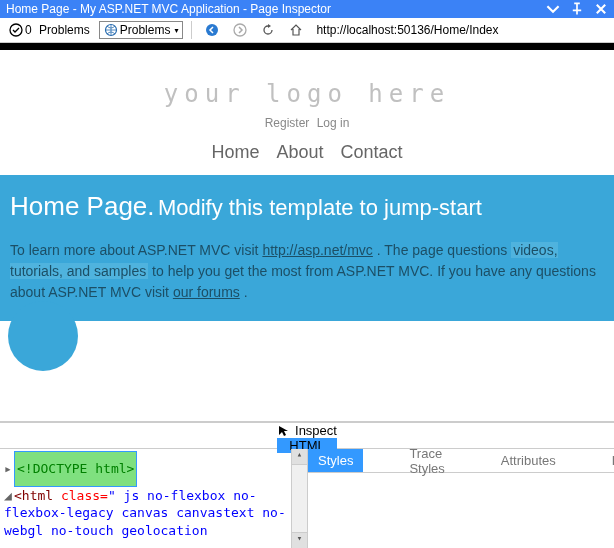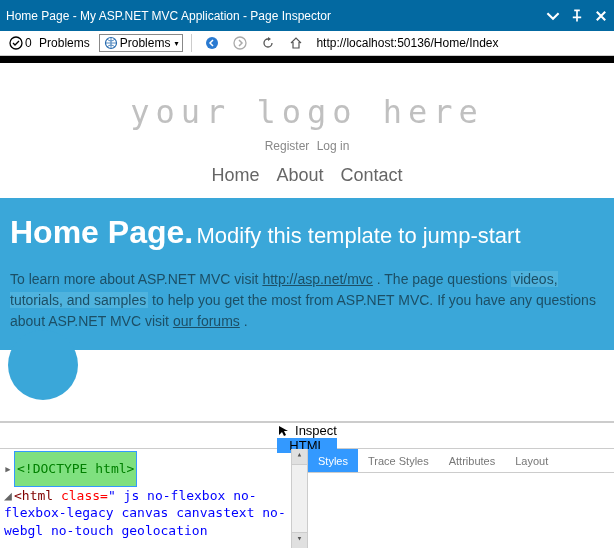--- a/index.html
+++ b/index.html
@@ -1,38 +1,38 @@
 <!DOCTYPE html>
 <html><head>
 <meta charset="utf-8">
 <style>
   * { box-sizing: border-box; margin: 0; padding: 0; }
   body { font-family: "Segoe UI", Arial, sans-serif; font-size: 12px; background: #fff; width: 614px; height: 548px; overflow: hidden; display: flex; flex-direction: column; }
   
-  .titlebar { background: #0369a1; color: #fff; height: 31px; display: flex; align-items: center; padding: 0 6px; font-size: 12px; }
+  .titlebar { background: #3b82f6; color: #fff; height: 18px; display: flex; align-items: center; padding: 0 6px; font-size: 12px; }
   .titlebar .title { flex: 1; }
   .titlebar .win-btns { display: flex; gap: 10px; }
   .titlebar .win-btn { width: 14px; height: 14px; display: inline-flex; align-items: center; justify-content: center; }
   
   .toolbar { height: 25px; border-bottom: 1px solid #ccc; display: flex; align-items: center; padding: 2px 4px; gap: 4px; background: #fff; }
   .tb-btn { display: inline-flex; align-items: center; gap: 2px; padding: 1px 4px; border: 1px solid transparent; cursor: pointer; font-size: 12px; }
   .tb-btn.bordered { border: 1px solid #888; }
   .tb-icon { width: 14px; height: 14px; display: inline-flex; align-items: center; justify-content: center; }
   .tb-sep { width: 1px; height: 18px; background: #ccc; margin: 0 4px; }
   .addr { color: #000; font-size: 12px; margin-left: 4px; flex: 1; }
   
   .viewport { flex: 1; overflow: hidden; position: relative; background: #fff; }
   .blackbar { background: #000; height: 7px; width: 100%; }
-  .logo { text-align: center; font-family: Consolas, monospace; font-size: 32px; color: #c0c0c0; letter-spacing: 6px; margin-top: 30px; font-weight: 300; }
+  .logo { text-align: center; font-family: Consolas, monospace; font-size: 24px; color: #c0c0c0; letter-spacing: 6px; margin-top: 30px; font-weight: 300; }
   .auth { text-align: center; color: #888; font-size: 12px; margin-top: 8px; }
   .auth span { margin: 0 2px; cursor: pointer; }
   .nav { text-align: center; margin-top: 12px; color: #666; font-size: 18px; }
   .nav span { margin: 0 6px; cursor: pointer; }
   .hero { background: #3aa7d9; color: #fff; margin-top: 12px; padding: 16px 10px 18px 10px; position: relative; }
-  .hero h1 { font-size: 32px; font-weight: 700; display: inline; }
+  .hero h1 { font-size: 26px; font-weight: 400; display: inline; }
   .hero .sub { font-size: 22px; font-weight: 300; }
   .hero .line2 { font-size: 22px; font-weight: 300; margin-top: 2px; }
   .desc { color: #1c4f66; font-size: 14px; margin-top: 18px; line-height: 1.5; }
   .desc a { color: #1c4f66; text-decoration: underline; }
   .desc .hl { background: #4fb3de; padding: 0 2px; }
   .circle { width: 70px; height: 70px; border-radius: 50%; background: #3aa7d9; position: absolute; left: 8px; bottom: -50px; }
   
   .panel { border-top: 2px solid #ccc; background: #fff; height: 127px; display: flex; flex-direction: column; }
   .panel-tabs { display: flex; align-items: center; height: 26px; border-bottom: 1px solid #ccc; flex-direction: column; }
   .inspect-btn { display: flex; align-items: center; gap: 4px; padding: 0 8px; height: 100%; font-size: 13px; cursor: pointer; }
@@ -44,21 +44,21 @@
   .code-line { white-space: pre-wrap; line-height: 1.35; }
   .doctype { color: #008000; background: #7fe07f; display: inline-block; padding: 8px 2px; border: 1px solid #39f; }
   .tri { color: #666; display: inline-block; width: 10px; }
   .tag { color: #800000; }
   .attr { color: #ff0000; }
   .val { color: #0000ff; }
   .code-scroll { position: absolute; right: 0; top: 0; bottom: 0; width: 16px; background: #f0f0f0; border-left: 1px solid #ccc; }
   .code-scroll .up, .code-scroll .dn { height: 16px; text-align: center; font-size: 9px; color: #555; background:#e0e0e0; border-bottom:1px solid #ccc; }
   .code-scroll .dn{ position:absolute; bottom:0; left:0; right:0; border-top:1px solid #ccc; border-bottom:none;}
   .right-pane { width: 307px; border-left: 1px solid #ccc; }
-  .right-tabs { display: flex; height: 24px; border-bottom: 1px solid #ccc; font-size: 11px; }
+  .right-tabs { display: flex; height: 24px; border-bottom: 1px solid #ccc; font-size: 13px; gap: 36px; }
   .rtab { padding: 0 10px; display: flex; align-items: center; color: #777; cursor: pointer; }
   .rtab.active { background: #3399ff; color: #fff; }
 </style>
 </head>
 <body>
 
 <div class="titlebar">
   <span class="title">Home Page - My ASP.NET MVC Application - Page Inspector</span>
   <div class="win-btns">
     <span class="win-btn">

